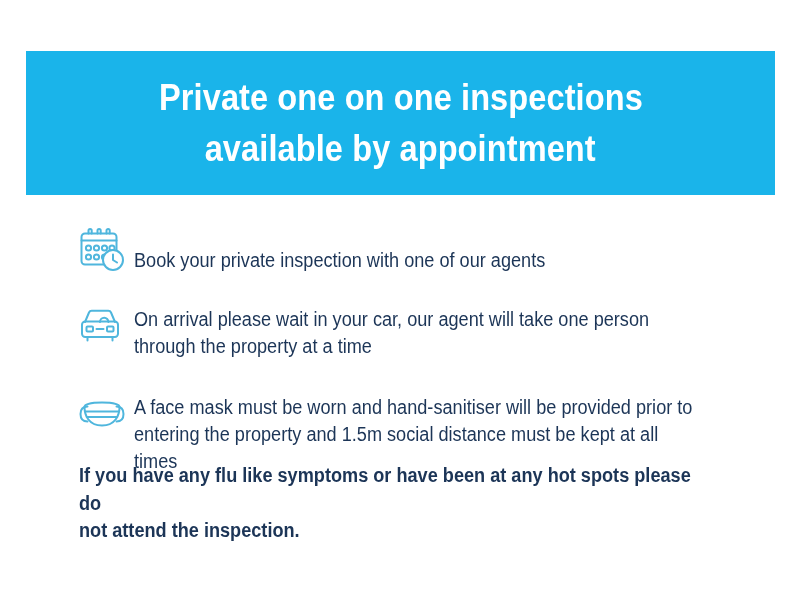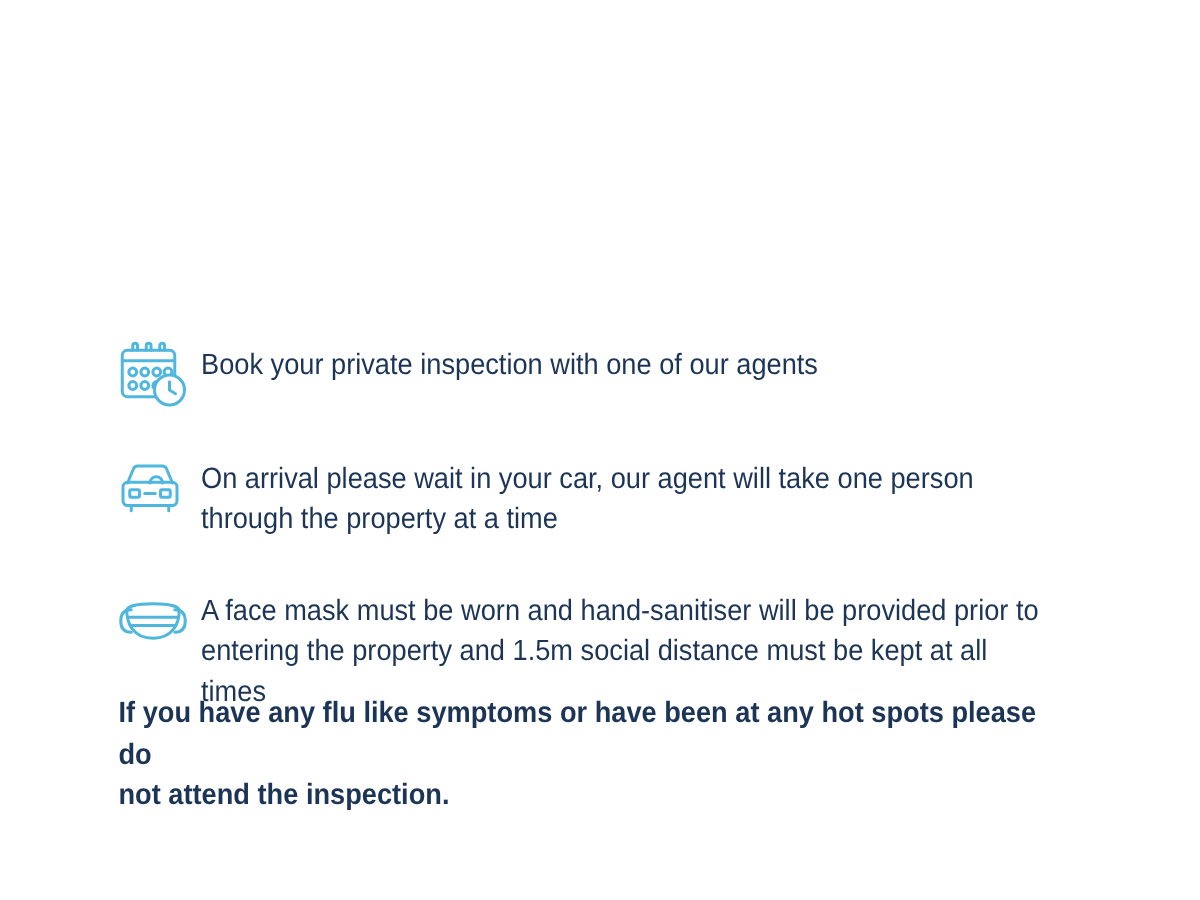--- a/index.html
+++ b/index.html
@@ -79,21 +79,21 @@
     font-size: 19.5px;
     font-weight: 400;
     line-height: 1.38;
     padding-top: 6px;
     transform: scaleX(0.93);
     transform-origin: left center;
     width: 107%;
   }
 
   
-  .item.row-1 { margin-bottom: 26px; }
+  .item.row-1 { margin-bottom: 26px; align-items: flex-end; }
   .item.row-2 { }
   .item.row-3 { margin-bottom: 17px; }
 
   
   .footer-note {
     position: absolute;
     left: 79px;
     top: 462px;
     width: 680px;
     color: #1C3557;
@@ -103,20 +103,24 @@
     line-height: 1.42;
     transform: scaleX(0.93);
     transform-origin: left top;
   }
 </style>
 </head>
 <body>
 
 <div id="poster">
 
+  <div class="banner">
+    <div class="banner-line">Private one on one inspections</div>
+    <div class="banner-line">available by appointment</div>
+  </div>
 
   <div class="items">
 
     <div class="item row-1">
       <div class="item-icon">
         <svg width="48" height="46" viewBox="0 0 48 46" fill="none" stroke="#4FB6DD" stroke-width="2" stroke-linecap="round" stroke-linejoin="round">
 
           <path d="M10.5 6.5 v-3 a1.6 1.6 0 1 1 3.2 0 v3"></path>
           <path d="M19.5 6.5 v-3 a1.6 1.6 0 1 1 3.2 0 v3"></path>
           <path d="M28.5 6.5 v-3 a1.6 1.6 0 1 1 3.2 0 v3"></path>

